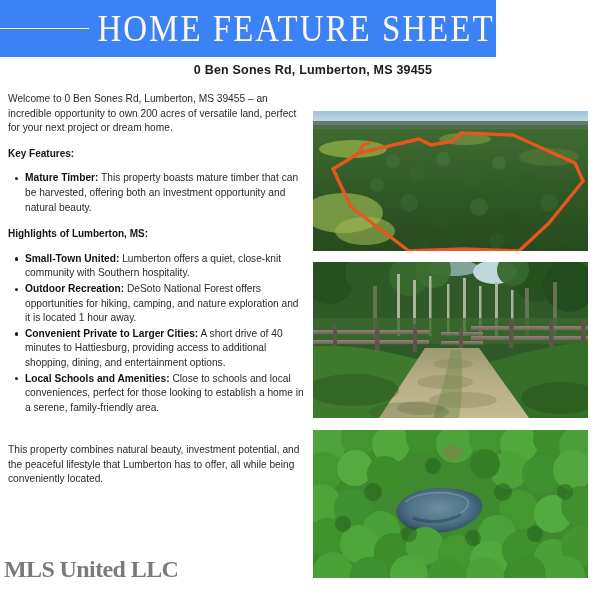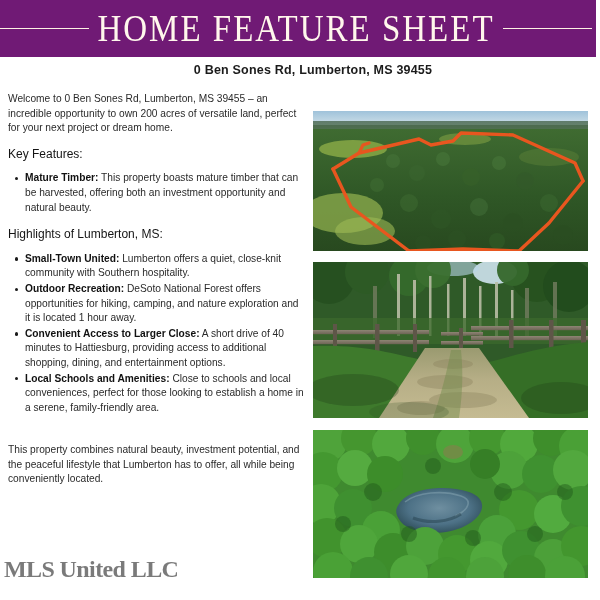--- a/index.html
+++ b/index.html
@@ -12,23 +12,23 @@
     background: #ffffff;
     font-family: "Liberation Sans", sans-serif;
     overflow: hidden;
     position: relative;
   }
 
   
   .banner {
     position: absolute;
     left: 0; top: 0;
-    width: 596px;
+    width: 496px;
     height: 57px;
-    background: #701a75;
+    background: #3b82f6;
     overflow: hidden;
   }
   .banner-inner {
     position: absolute;
     left: 0; top: 0;
     width: 600px; height: 57px;
     display: flex;
     align-items: center;
     justify-content: center;
   }
@@ -80,23 +80,23 @@
   }
   .para {
     margin: 0 0 11px 0;
   }
   .para.last {
     margin-top: 28px;
     margin-bottom: 0;
   }
   .sec-head {
     margin: 0 0 10px 0;
-    font-weight: normal;
+    font-weight: bold;
     color: #141414;
-    font-size: 12px;
+    font-size: 10px;
   }
   ul.features {
     list-style: none;
     margin: 0 0 0 0;
     padding: 0;
   }
   ul.features li {
     position: relative;
     padding-left: 17px;
     margin-bottom: 1px;
@@ -174,21 +174,21 @@
   <div class="sec-head">Highlights of Lumberton, MS:</div>
 
   <ul class="features">
     <li>
       <b>Small-Town United:</b><span> Lumberton offers a quiet, close-knit community with Southern hospitality.</span>
     </li>
     <li>
       <b>Outdoor Recreation:</b><span>  DeSoto National Forest offers opportunities for hiking, camping, and nature exploration and it is located 1 hour away.</span>
     </li>
     <li>
-      <b>Convenient Access to Larger Close:</b><span> A short drive of 40 minutes to Hattiesburg, providing access to additional shopping, dining, and entertainment options.</span>
+      <b>Convenient Private to Larger Cities:</b><span> A short drive of 40 minutes to Hattiesburg, providing access to additional shopping, dining, and entertainment options.</span>
     </li>
     <li>
       <b>Local Schools and Amenities:</b><span> Close to schools and local conveniences, perfect for those looking to establish a home in a serene, family-friendly area.</span>
     </li>
   </ul>
 
   <p class="para last">This property combines natural beauty, investment potential, and the peaceful lifestyle that Lumberton has to offer, all while being conveniently located.</p>
 </div>
 
 <div class="photo" id="photo-1">

